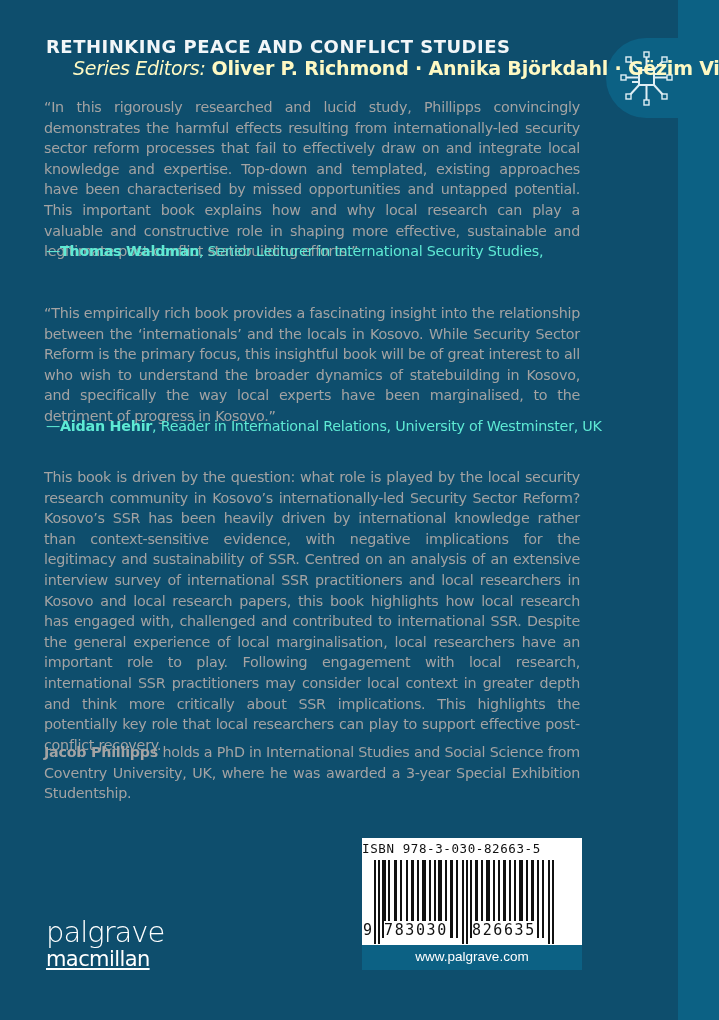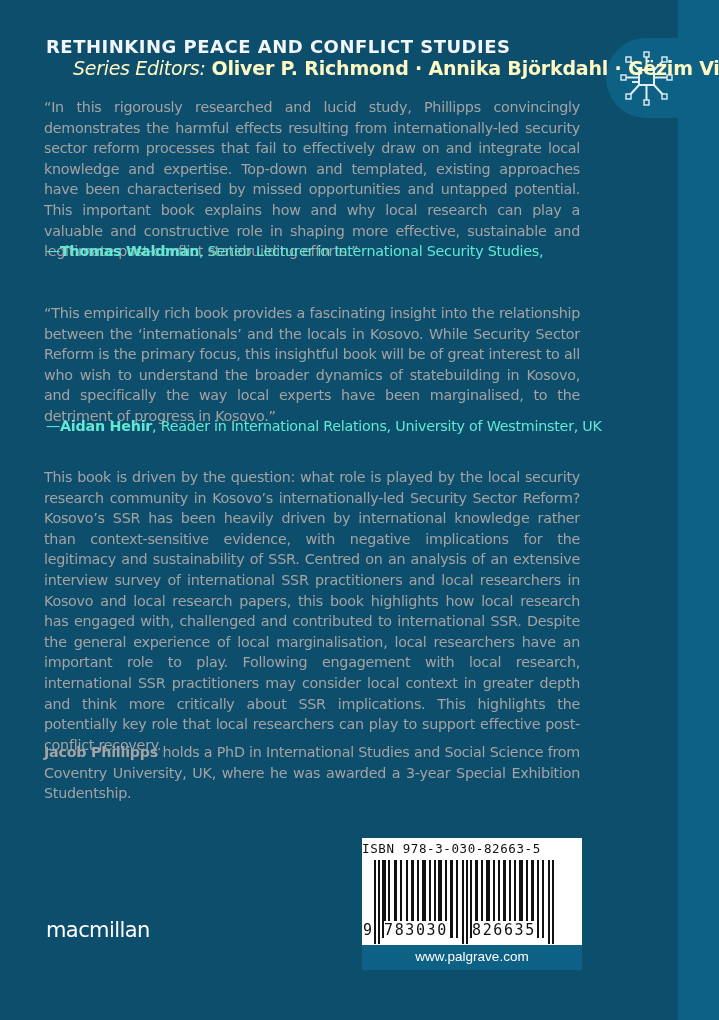--- a/index.html
+++ b/index.html
@@ -70,21 +70,21 @@
     position: absolute; left: 0; top: 107px; width: 220px; height: 25px;
     background: #0c6184; color: #ffffff;
     font-family: "Liberation Sans", sans-serif; font-weight: normal; font-size: 13.5px;
     text-align: center; line-height: 24px;
   }
   .publisher {
     position: absolute; left: 46px; top: 918px; color: #ffffff;
     font-family: "DejaVu Sans", sans-serif; line-height: 1;
   }
   .publisher .p1 { font-size: 29px; letter-spacing: -1px; font-weight: 300; display: block; }
-  .publisher .p2 { font-size: 21px; letter-spacing: -0.6px; display: block; margin-top: 2px; }
+  .publisher .p2 { font-size: 21px; letter-spacing: -0.6px; display: block; margin-top: 2px; text-decoration: underline; }
 </style>
 </head>
 <body>
 
 <div class="spine"></div>
 
 <div class="logo-tab">
   <svg width="58" height="58" viewBox="0 0 58 58">
     <g stroke="#dfeef4" stroke-width="2" fill="none">
       <rect x="21" y="20" width="15" height="15"></rect>
@@ -176,14 +176,15 @@
   </svg>
   <div class="isbn-digits">
     <span style="left:1px;">9</span>
     <span style="left:22px; letter-spacing:1.6px;text-align:right;">783030</span>
     <span style="left:110px; letter-spacing:1.6px;">826635</span>
   </div>
   <div class="url-strip">www.palgrave.com</div>
 </div>
 
 <div class="publisher">
+  <span class="p1">palgrave</span>
   <span class="p2">macmillan</span>
 </div>
 
 </body></html>

